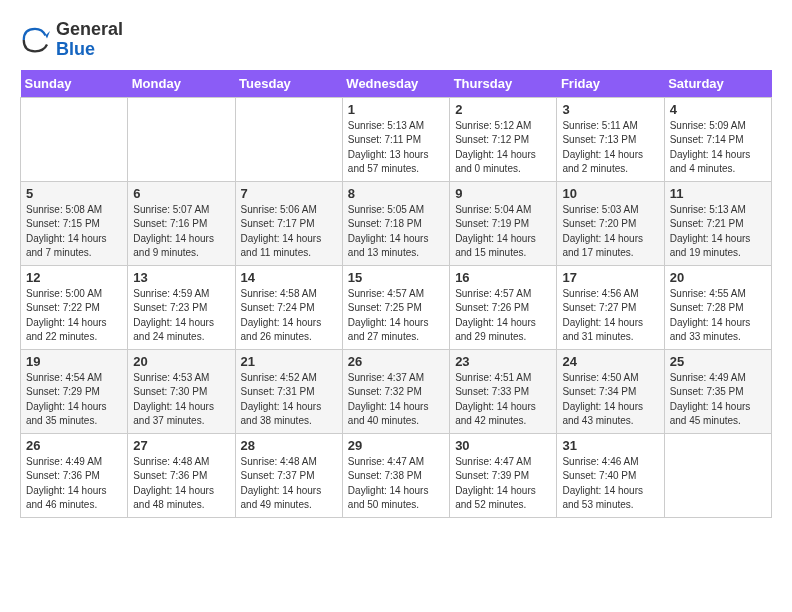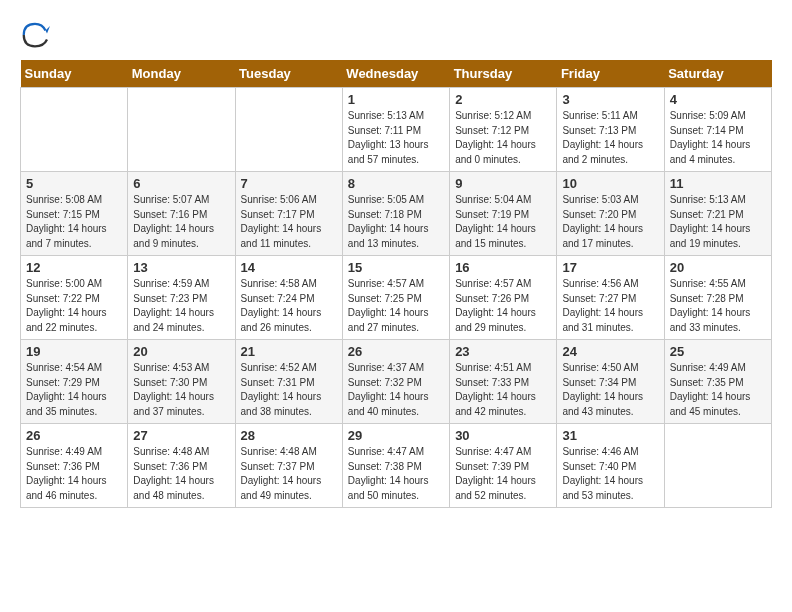--- a/index.html
+++ b/index.html
@@ -51,21 +51,21 @@
     .location {
       font-size: 16px;
       color: #555;
     }
     table {
       width: 100%;
       border-collapse: collapse;
       font-size: 11px;
     }
     thead th {
-      background-color: #a16207;
+      background-color: #8b5cf6;
       color: white;
       padding: 6px 4px;
       text-align: left;
       font-size: 13px;
       font-weight: bold;
     }
     tbody td {
       border: 1px solid #ccc;
       vertical-align: top;
       padding: 4px 5px;
@@ -93,20 +93,24 @@
 </head>
 <body>
 
 <div class="header">
   <div class="logo">
     <svg class="logo-icon" viewBox="0 0 40 40" xmlns="http://www.w3.org/2000/svg">
       <path d="M5 20 Q5 5 20 5 Q30 5 34 14" stroke="#1565c0" stroke-width="3" fill="none"></path>
       <path d="M34 14 L40 8 L36 18 Z" fill="#1565c0"></path>
       <path d="M5 20 Q5 35 20 35 Q32 35 36 26" stroke="#333" stroke-width="3" fill="none"></path>
     </svg>
+    <div class="logo-text">
+      <span class="logo-general">General</span>
+      <span class="logo-blue">Blue</span>
+    </div>
   </div>
   <div class="title-block">
   </div>
 </div>
 
 <table>
   <thead>
     <tr>
     <th>Sunday</th>
         <th>Monday</th>

